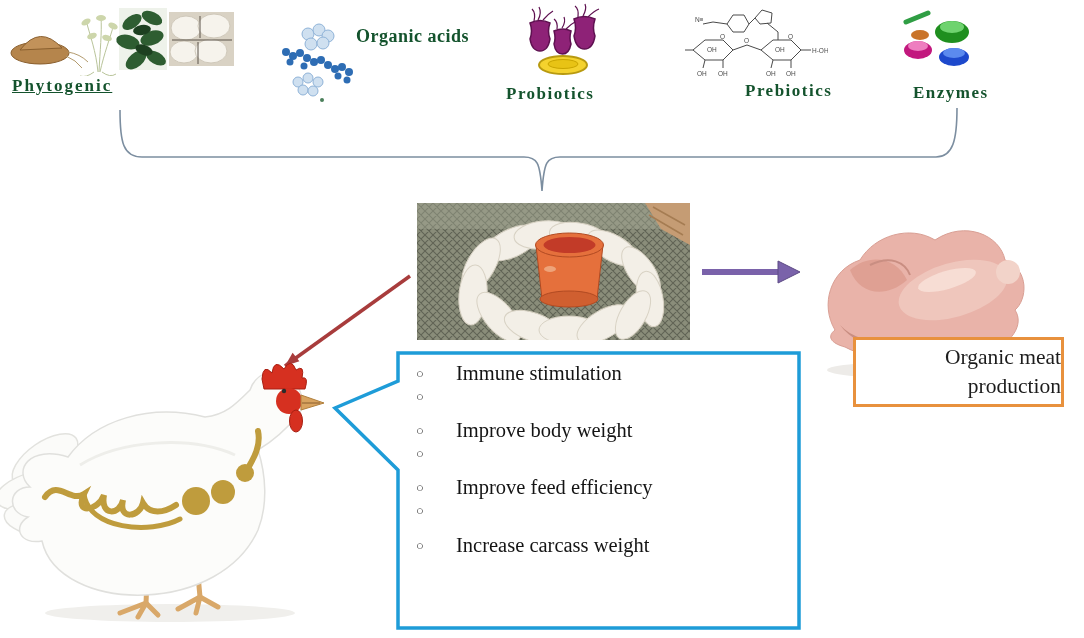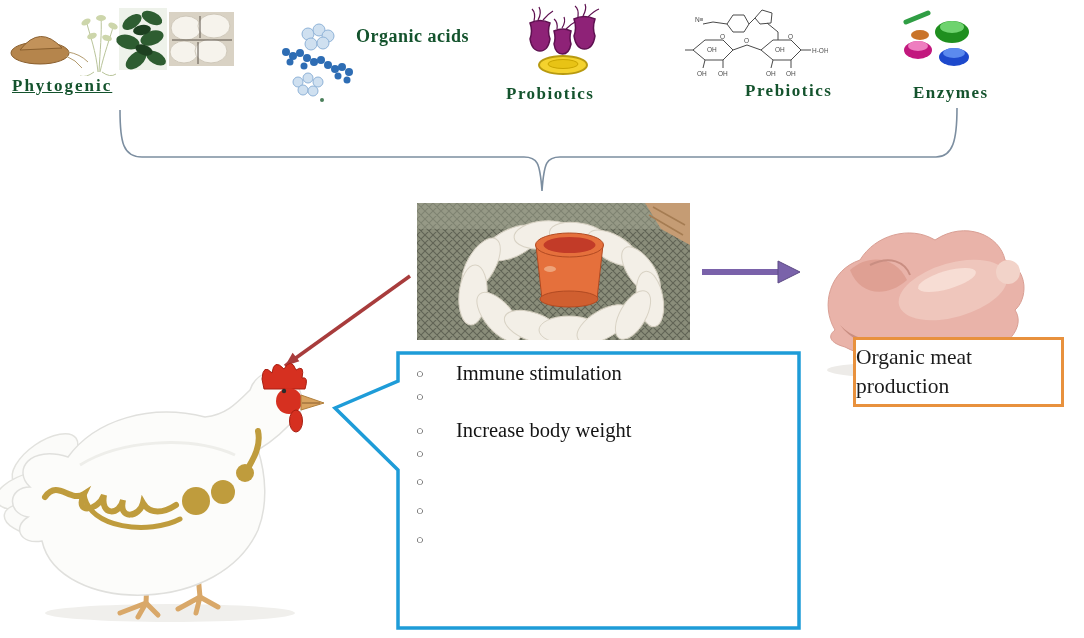--- a/index.html
+++ b/index.html
@@ -25,21 +25,21 @@
     display:flex;align-items:baseline;height:28.6px;
     font-size:20.5px;color:#141414;white-space:nowrap;
   }
   #benefits-list .bullet{
     width:24px;margin-right:16px;font-size:13px;color:#222;
     position:relative;top:-2px;flex:0 0 auto;
   }
   #outcome-box{
     position:absolute;left:853px;top:337px;width:205px;height:64px;
     border:3px solid #e8913d;z-index:5;display:flex;align-items:center;justify-content:center;
-    text-align:left;font-size:21.5px;line-height:29px;color:#1c1c1c;background:#fff;
+    text-align:right;font-size:21.5px;line-height:29px;color:#1c1c1c;background:#fff;
   }
 </style>
 </head>
 <body>
 
 <div id="canvas">
 
   <svg class="abs imgsvg" style="left:6px;top:6px;" width="230" height="70" viewBox="0 0 230 70">
 
     <ellipse cx="34" cy="47" rx="29" ry="11" fill="#b5854c" stroke="#8a5f2e"></ellipse>
@@ -299,29 +299,31 @@
   <ul id="benefits-list">
     <li>
       <span class="bullet">○</span>
       <span>Immune stimulation</span>
       </li>
     <li>
       <span class="bullet">○</span>
       </li>
     <li>
       <span class="bullet">○</span>
-      <span>Increase body weight</span>
-      </li>
-    <li>
-      <span class="bullet">○</span>
-      </li>
-    <li>
-      <span class="bullet">○</span>
-      </li>
-    <li>
-      <span class="bullet">○</span>
-      </li>
-    <li>
-      <span class="bullet">○</span>
+      <span>Improve body weight</span>
+      </li>
+    <li>
+      <span class="bullet">○</span>
+      </li>
+    <li>
+      <span class="bullet">○</span>
+      <span>Improve feed efficiency</span>
+      </li>
+    <li>
+      <span class="bullet">○</span>
+      </li>
+    <li>
+      <span class="bullet">○</span>
+      <span>Increase carcass weight</span>
       </li>
   </ul>
 
 </div>
 
 </body></html>

